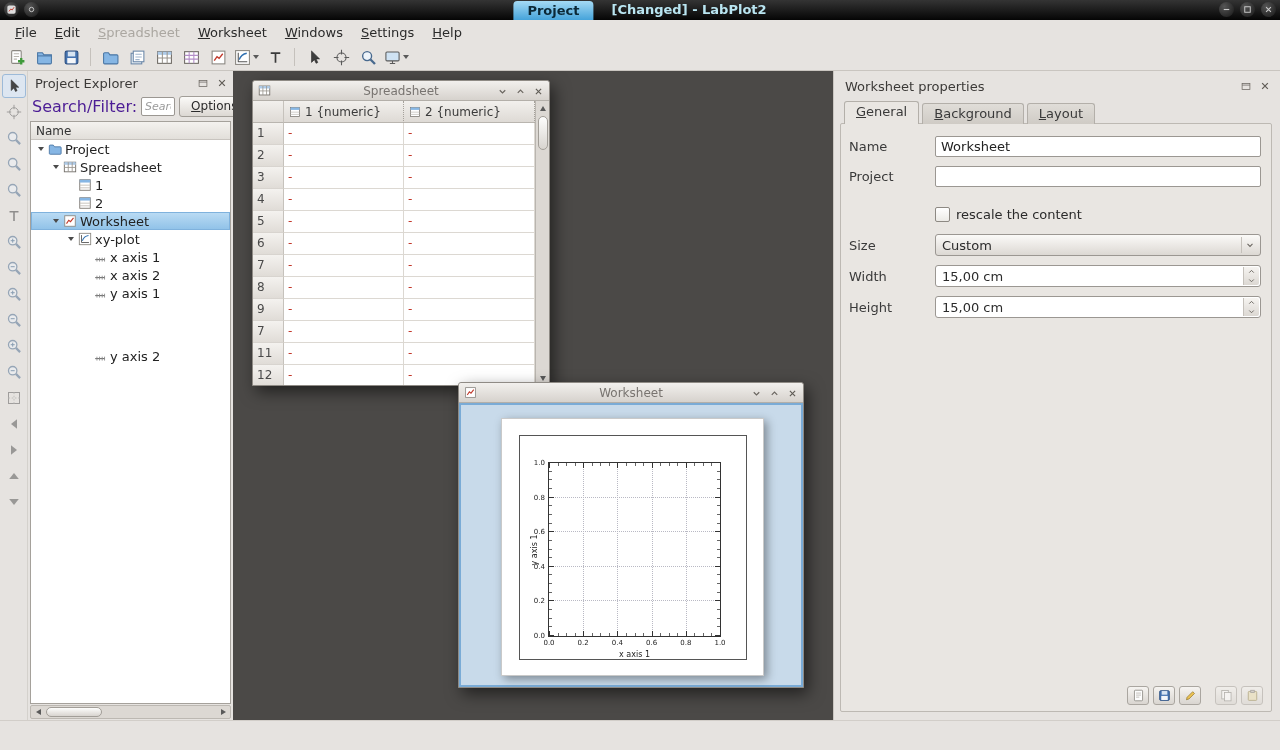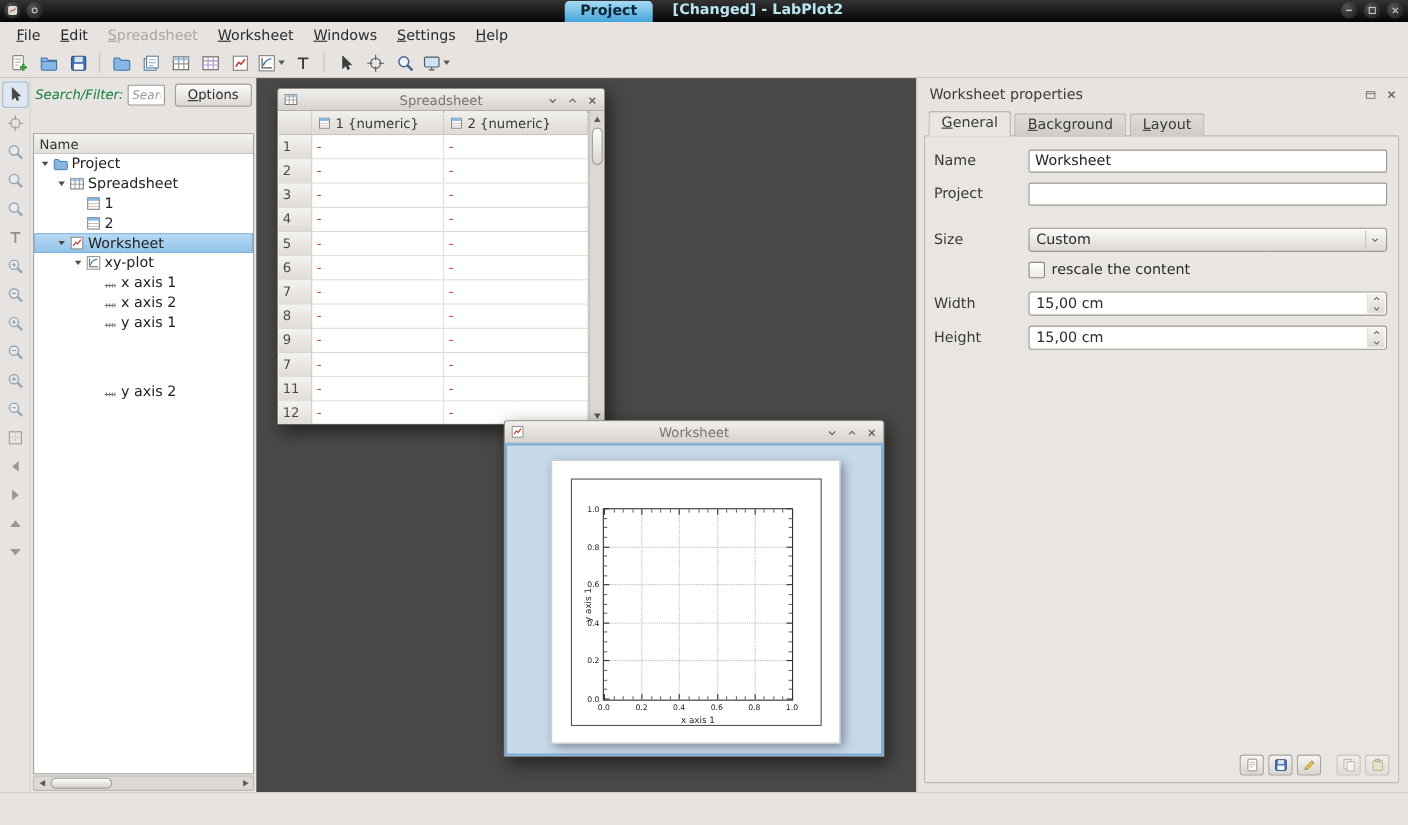--- a/index.html
+++ b/index.html
@@ -31,21 +31,21 @@
 .side-btn{width:24px;height:24px;margin:1px 0;display:flex;align-items:center;justify-content:center;border-radius:3px;opacity:.5;}
 .side-btn.active{opacity:.95;background:#dde7f2;border:1px solid #9ab8d8;}
 
 
 .explorer{position:absolute;left:28px;top:71px;width:205px;height:649px;background:#e6e3e0;padding:2px 2px 0 2px;}
 .panel-head{height:20px;position:relative;display:flex;align-items:center;}
 .panel-title{margin-left:5px;color:#3c3a38;}
 .panel-icons{position:absolute;right:2px;top:2px;display:flex;gap:4px;}
 .phead-ic{width:15px;height:15px;display:flex;align-items:center;justify-content:center;}
 .search-row{height:26px;display:flex;align-items:center;gap:4px;padding:0 2px;}
-.search-label{font-size:12px;color:#15803d;white-space:nowrap;font-style:italic;}
+.search-label{font-size:16px;color:#4c1d95;white-space:nowrap;}
 input.search{width:34px;height:19px;border:1px solid #9b9792;border-radius:2px;background:#fff;font-family:"DejaVu Sans",sans-serif;font-size:11px;padding:0 3px;color:#555;}
 input.search::placeholder{font-style:italic;color:#9a9a9a;}
 .options-btn{margin-left:auto;height:21px;padding:0 11px;border:1px solid #a29e98;border-radius:3px;background:linear-gradient(#fbfaf8,#dcd8d3);font-size:12px;display:flex;align-items:center;white-space:nowrap;}
 .tree-wrap{position:absolute;left:2px;right:2px;top:50px;bottom:16px;background:#fff;border:1px solid #a5a19b;overflow:hidden;}
 .tree-head{height:18px;background:linear-gradient(#f4f2ef,#e2dfda);border-bottom:1px solid #c8c4bf;font-size:12px;color:#333;padding-left:5px;display:flex;align-items:center;}
 .titem{height:18px;display:flex;align-items:center;font-size:13px;white-space:nowrap;cursor:default;}
 .titem.sel{background:linear-gradient(#bcdcf4,#8fc1e8);box-shadow:inset 0 0 0 1px #7fb2dd;}
 .expander{width:11px;display:inline-flex;justify-content:center;flex:none;}
 .tri{width:0;height:0;border-left:3.5px solid transparent;border-right:3.5px solid transparent;border-top:4.5px solid #4a4a4a;}
 .ticon{width:15px;height:15px;margin:0 3px 0 1px;display:inline-flex;align-items:center;justify-content:center;flex:none;}
@@ -368,20 +368,36 @@
         </svg>
       </div>
       <div class="side-btn">
         <svg width="16" height="16" viewBox="0 0 16 16" xmlns="http://www.w3.org/2000/svg">
           <path d="M3.2 5L8 11l4.8-6z" fill="#4f4f4f"></path>
         </svg>
       </div>
     </div>
 
   <div class="explorer">
+    <div class="panel-head">
+      <span class="panel-title">Project Explorer</span>
+      <span class="panel-icons" id="explorer-head-icons">
+          <span class="phead-ic">
+            <svg width="12" height="12" viewBox="0 0 16 16" xmlns="http://www.w3.org/2000/svg">
+              <rect x="2.8" y="4.5" width="10.4" height="8" fill="none" stroke="#6a6660"></rect>
+              <path d="M2.8 6.8h10.4" stroke="#6a6660" fill="none"></path>
+            </svg>
+          </span>
+          <span class="phead-ic">
+            <svg width="12" height="12" viewBox="0 0 16 16" xmlns="http://www.w3.org/2000/svg">
+              <path d="M4.2 4.2l7.6 7.6M11.8 4.2l-7.6 7.6" stroke="#5f5b55" stroke-width="1.6" fill="none"></path>
+            </svg>
+          </span>
+        </span>
+    </div>
     <div class="search-row">
       <span class="search-label">Search/Filter:</span>
       <input class="search" placeholder="Search" style="">
       <span class="options-btn" id="options-btn"><span class="mn">O</span>ptions</span>
     </div>
     <div class="tree-wrap">
       <div class="tree-head">Name</div>
       <div id="tree-items">
           <div class="titem" style="padding-left: 4px;">
             <span class="expander">
@@ -807,35 +823,35 @@
     <div class="tab-frame">
       <div class="form">
         <div class="frow">
           <span class="flabel">Name</span>
           <input class="text fctl" value="Worksheet" style="">
         </div>
         <div class="frow" style="margin-bottom:20px;">
           <span class="flabel">Project</span>
           <input class="text fctl" value="" style="">
         </div>
+        <div class="frow" style="margin-bottom:12px;">
+          <span class="flabel"></span>
+          <span class="checkbox"></span>
+          <span>rescale the content</span>
+        </div>
         <div class="frow">
           <span class="flabel">Size</span>
           <div class="combo fctl">
             <span>Custom</span>
             <span class="carea">
                 <svg width="10" height="10" viewBox="0 0 16 16" xmlns="http://www.w3.org/2000/svg">
                   <path d="M4 6.2l4 4 4-4" fill="none" stroke="#6a6660" stroke-width="1.7"></path>
                 </svg>
               </span>
           </div>
-        </div>
-        <div class="frow" style="margin-bottom:12px;">
-          <span class="flabel"></span>
-          <span class="checkbox"></span>
-          <span>rescale the content</span>
         </div>
         <div class="frow">
           <span class="flabel">Width</span>
           <div class="spin fctl">
             <span>15,00 cm</span>
             <span class="arrows">
               <span class="sp-half">
                   <svg width="9" height="9" viewBox="0 0 16 16" xmlns="http://www.w3.org/2000/svg">
                     <path d="M4 10l4-4 4 4" fill="none" stroke="#6a6660" stroke-width="1.7"></path>
                   </svg>

